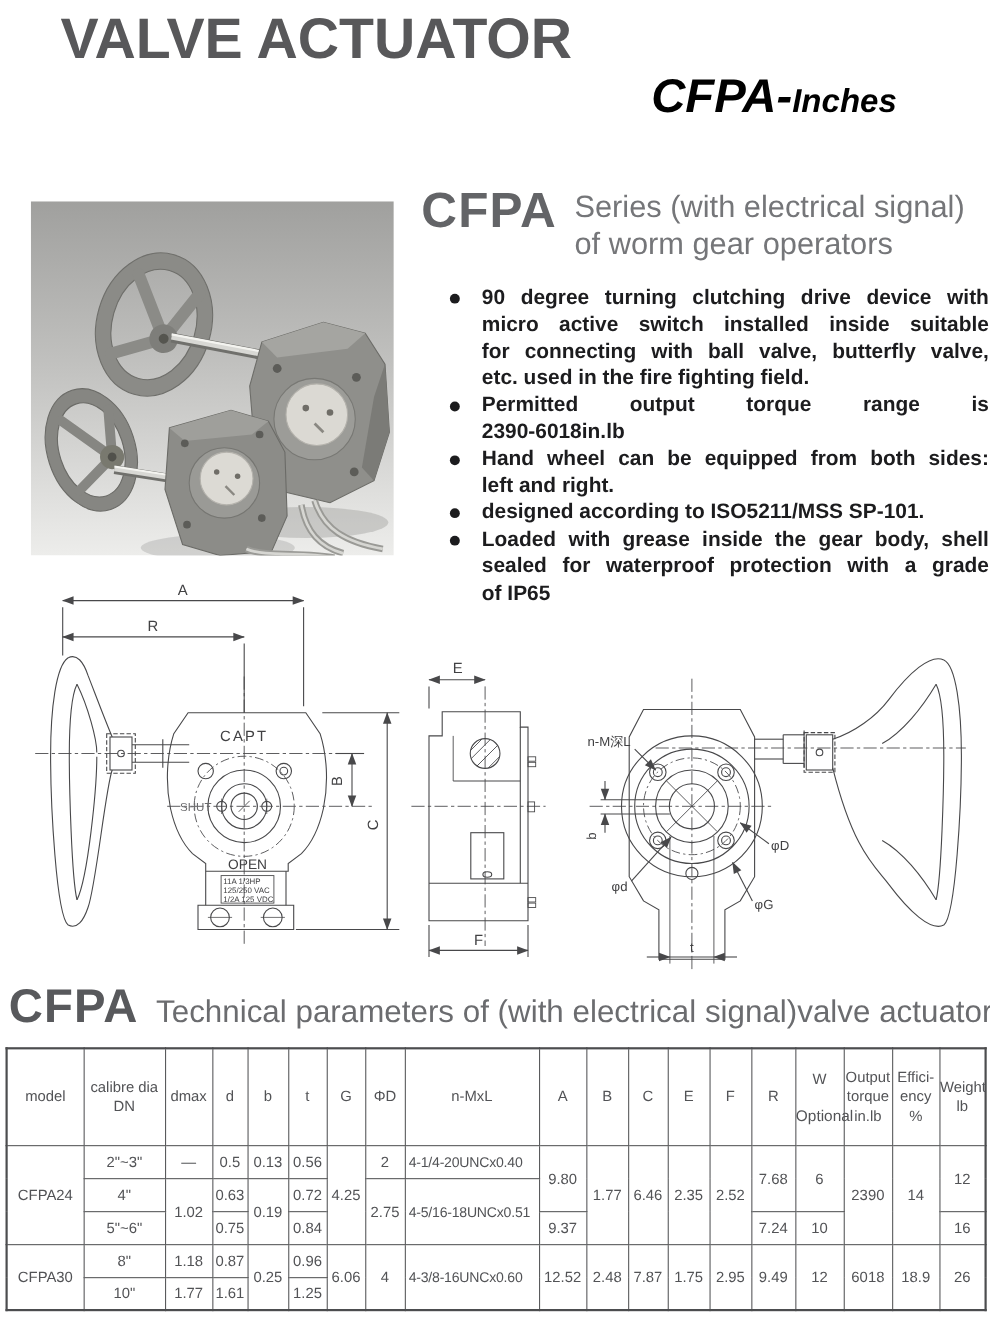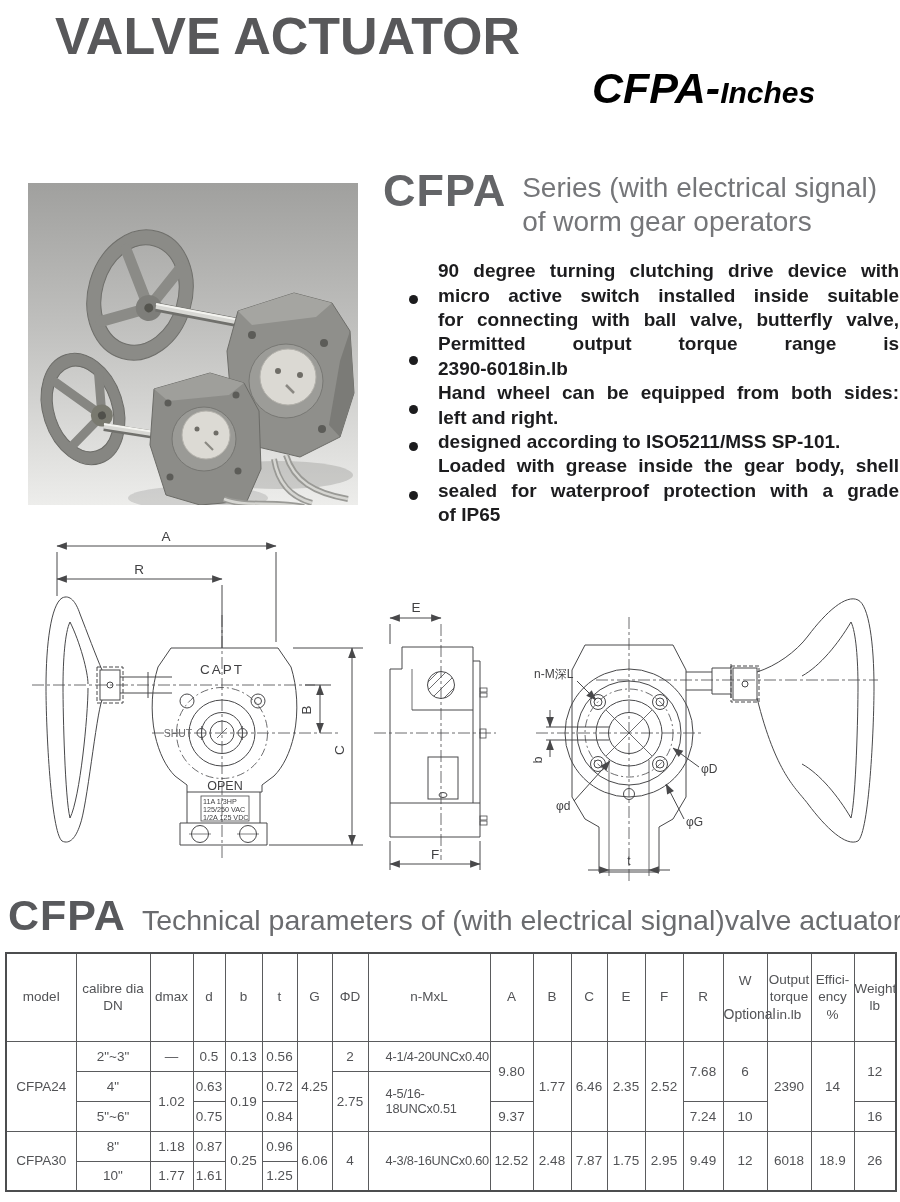--- a/index.html
+++ b/index.html
@@ -20,39 +20,39 @@
   .sub-title .big{font-size:43px;}
   .sub-title .small{font-size:30px;}
   
   .photo{position:absolute;left:28px;top:183px;width:330px;height:322px;}
   
   .intro{position:absolute;left:383px;top:168px;width:516px;}
   .intro-head{display:flex;align-items:flex-start;}
   .brand{font-size:45px;font-weight:bold;color:#636467;letter-spacing:1px;line-height:1;}
   .series{margin-left:16px;font-size:28px;color:#757679;line-height:1.2;margin-top:3px;}
   .bullets{margin-top:21px;}
-  .bullet{display:flex;align-items:center;}
+  .bullet{display:flex;align-items:flex-start;}
   .dot{width:9px;height:9px;border-radius:50%;background:#1c1c1e;margin:8px 0 0 26px;flex:none;}
   .btxt{margin-left:20px;flex:1;font-weight:bold;font-size:19px;line-height:24.4px;color:#1c1c1e;}
   .jline{text-align:justify;text-align-last:justify;}
   .lline{text-align:left;}
   
   .drawings{position:absolute;left:0;top:520px;width:900px;height:380px;}
   
   .tech-head{position:absolute;left:8px;top:891px;display:flex;align-items:baseline;white-space:nowrap;}
   .tech-brand{font-size:43px;font-weight:bold;color:#58595c;letter-spacing:1px;}
   .tech-sub{margin-left:16px;font-size:28.5px;color:#6b6c6f;}
   
   .params{position:absolute;left:5px;top:952px;}
   table{border-collapse:collapse;table-layout:fixed;width:890px;border:2px solid #4c4d4f;}
   th,td{border:1px solid #5a5b5d;text-align:center;vertical-align:middle;
         padding:0;color:#525356;font-weight:normal;}
   th{font-size:13.5px;white-space:pre-line;line-height:1.3;}
   td{font-size:13.5px;}
-  td.left{text-align:left;padding-left:17px;font-size:12.8px;letter-spacing:-0.2px;}
+  td.left{text-align:left;padding-left:3px;font-size:12.8px;letter-spacing:-0.2px;}
   thead tr{height:88px;}
   tbody tr{height:30px;}
   .th-sub{font-size:14px;line-height:1.1;}
   
   svg text{font-family:"Liberation Sans",sans-serif;}
 </style>
 </head>
 <body>
 
 <div class="main-title">VALVE ACTUATOR</div>
@@ -157,20 +157,21 @@
       <div>of worm gear operators</div>
     </div>
   </div>
   <div class="bullets">
     <div class="bullet">
       <span class="dot"></span>
       <div class="btxt">
         <div class="jline">90 degree turning clutching drive device with</div>
         <div class="jline">micro active switch installed inside suitable</div>
         <div class="jline">for connecting with ball valve, butterfly valve,</div>
+        <div class="lline">etc. used in the fire fighting field.</div>
       </div>
     </div>
     <div class="bullet">
       <span class="dot"></span>
       <div class="btxt">
         <div class="jline">Permitted output torque range is</div>
         <div class="lline">2390-6018in.lb</div>
       </div>
     </div>
     <div class="bullet">

